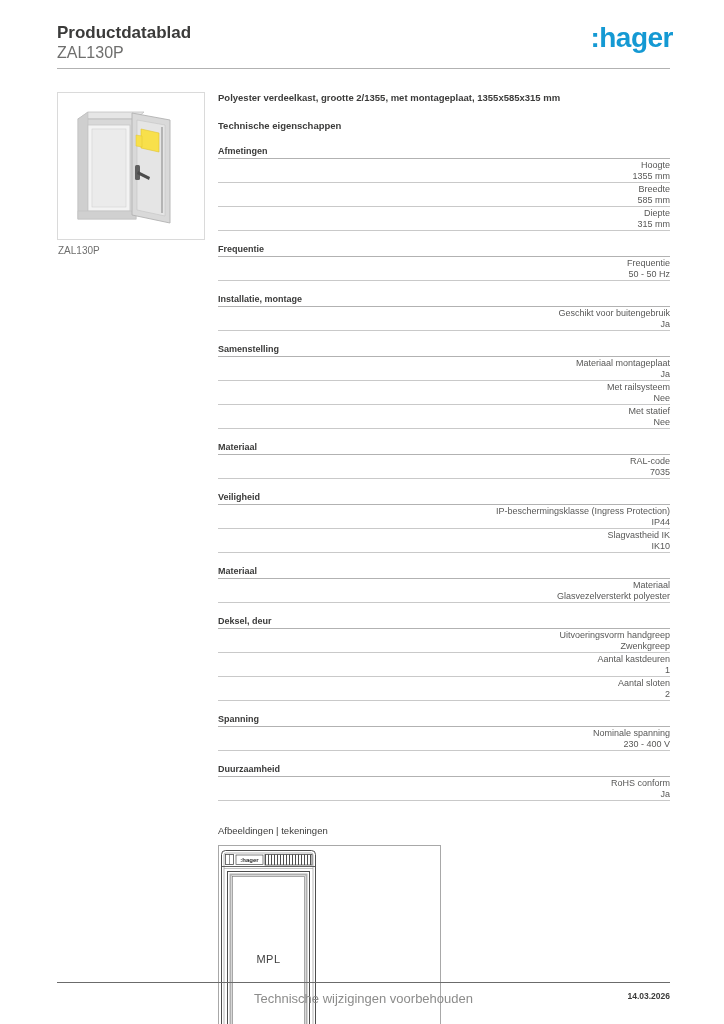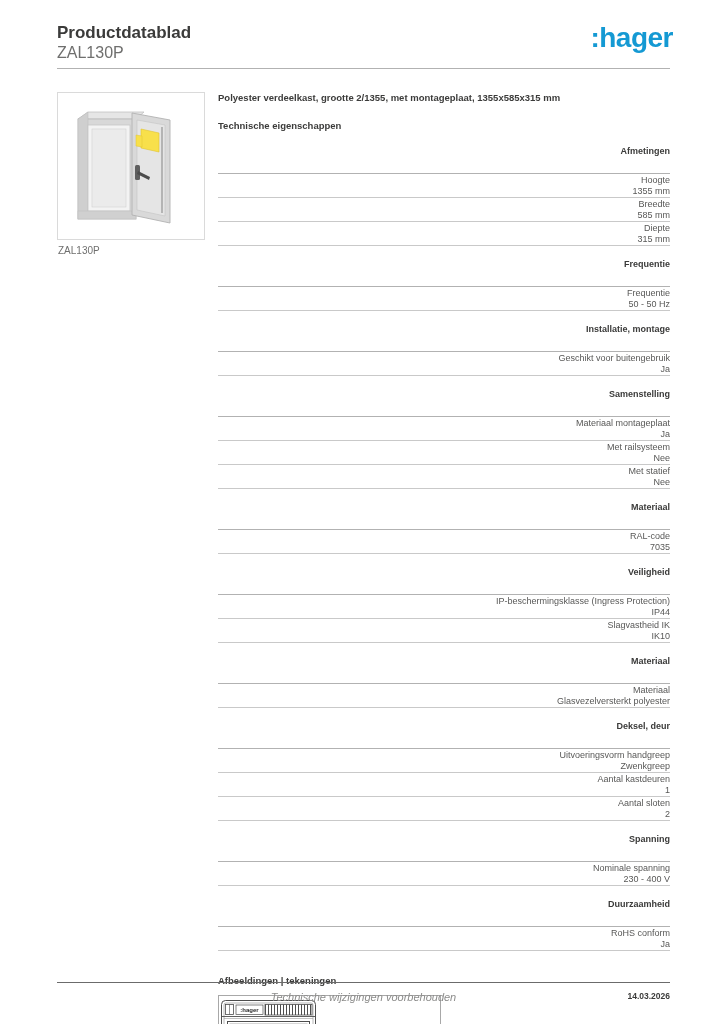--- a/index.html
+++ b/index.html
@@ -26,43 +26,43 @@
   .photo-caption{position:absolute;left:58px;top:245px;font-size:10px;color:#6f6f6e;}
 
   
   .main{position:absolute;left:218px;top:92px;width:452px;}
   .description{font-size:9.5px;font-weight:bold;color:#3b3b3a;line-height:12px;}
   .specs-heading{margin-top:16px;font-size:9.5px;font-weight:bold;color:#3b3b3a;line-height:12px;}
   .sections{margin-top:14px;}
   .spec-section{margin-bottom:13px;}
   .spec-title{
     font-size:9px;font-weight:bold;color:#3b3b3a;
-    line-height:11px;padding-bottom:16px;border-bottom:1px solid #b2b2b2;text-align:right;
+    line-height:11px;padding-bottom:1px;border-bottom:1px solid #b2b2b2;
   }
   .spec-row{
     display:flex;justify-content:space-between;align-items:flex-end;
     font-size:9px;color:#585857;line-height:11px;padding-top:1px;
     border-bottom:1px solid #c9c9c9;
     flex-direction:column;
   }
   .spec-row .label{text-align:left;white-space:nowrap;}
   .spec-row .value{text-align:right;white-space:nowrap;}
 
-  .images-heading{margin-top:24px;font-size:9.5px;font-weight:bold;color:#3b3b3a;line-height:12px;}
+  .images-heading{margin-top:24px;font-size:9.5px;font-weight:normal;color:#3b3b3a;line-height:12px;}
   .drawing-box{
     margin-top:8px;width:223px;height:232px;border:1px solid #a8a8a8;
     box-sizing:border-box;background:#fff;
   }
   .drawing-box svg{display:block;width:100%;height:100%;}
 
   
   .footer-rule{position:absolute;left:57px;top:982px;width:613px;height:1px;background:#6b6b6b;}
   .footer{position:absolute;left:57px;top:991px;width:613px;height:14px;}
   .footer .site{position:absolute;left:0;top:0;font-size:8.5px;font-weight:normal;color:#3b3b3a;text-decoration:none;margin-top:47px;}
-  .footer .notice{position:absolute;left:0;right:0;top:0;text-align:center;font-size:11px;color:#8c8c8b;font-style:italic;}
+  .footer .notice{position:absolute;left:0;right:0;top:0;text-align:center;font-size:13px;color:#8c8c8b;}
   .footer .date{position:absolute;right:0;top:0;font-size:8.5px;font-weight:bold;color:#3b3b3a;}
 </style>
 </head>
 <body>
 
 <div class="page">
 
   <div class="header">
     <div class="doc-title">Productdatablad</div>
     <div class="doc-sub">ZAL130P</div>

